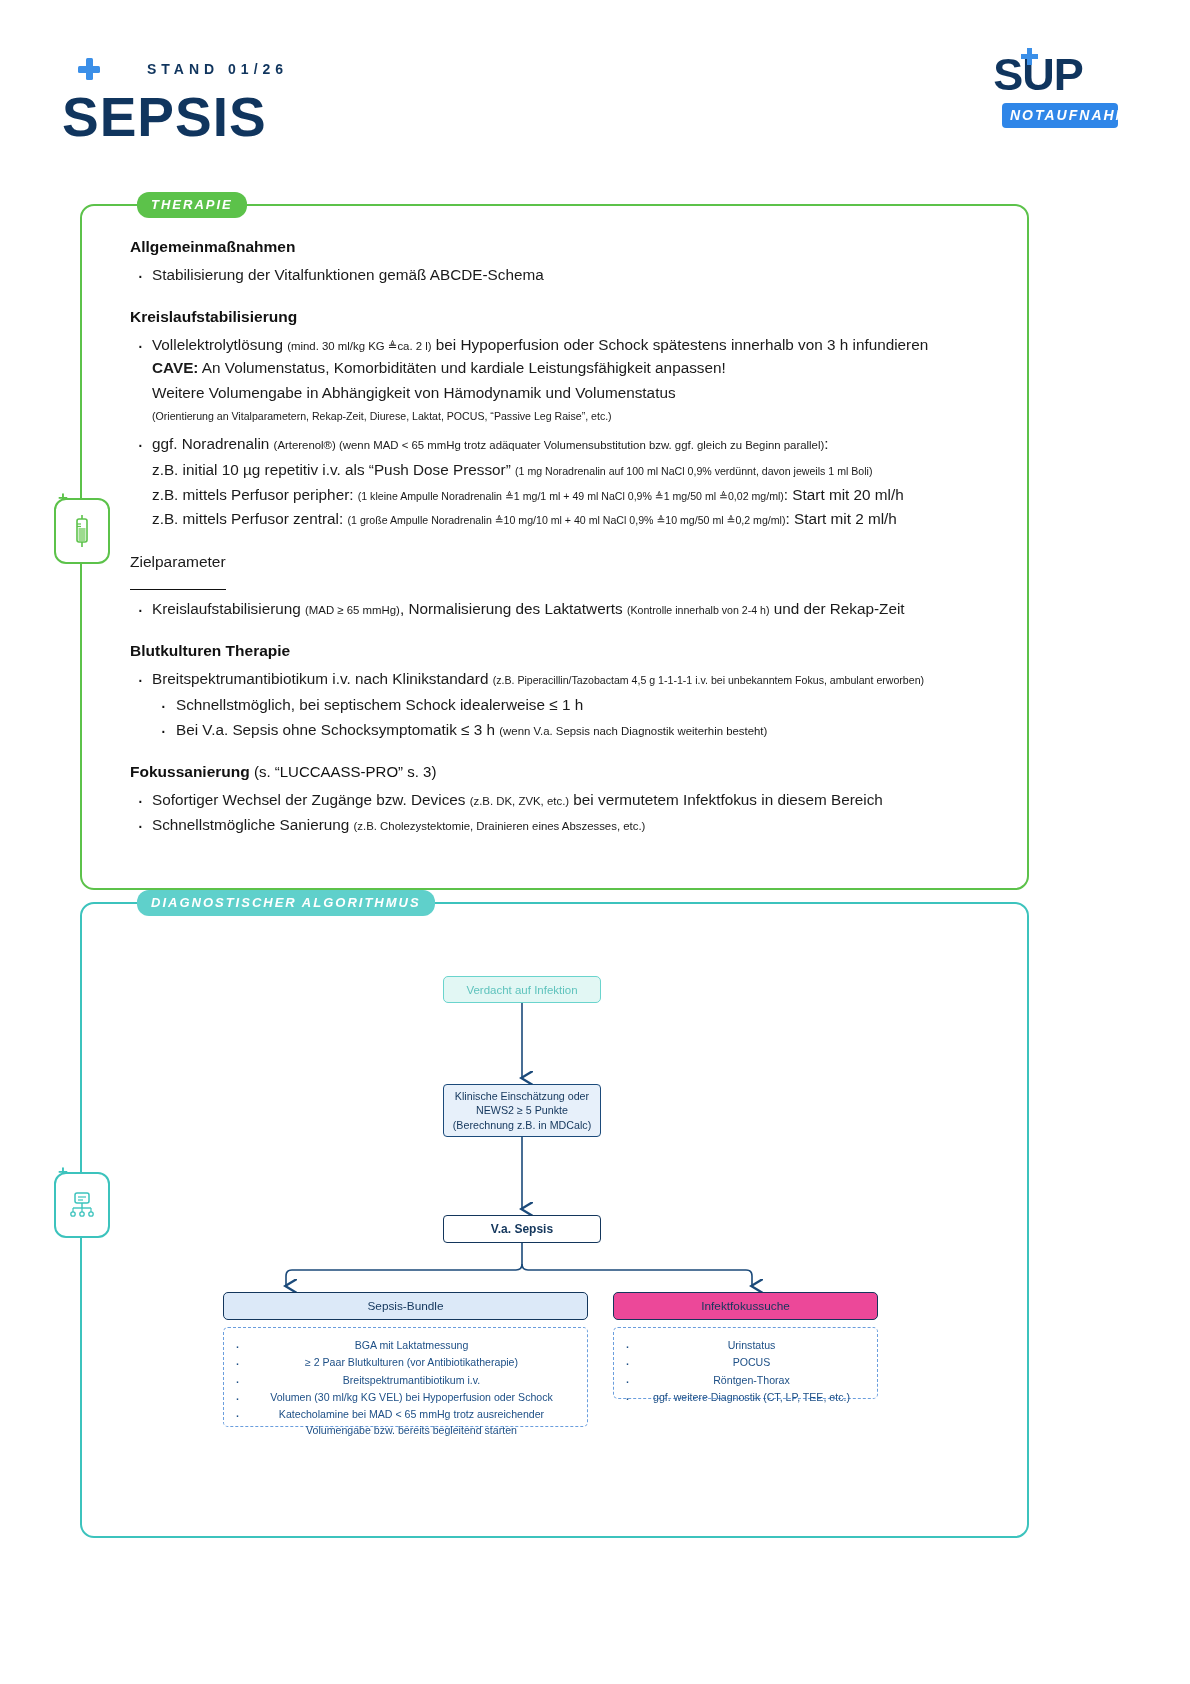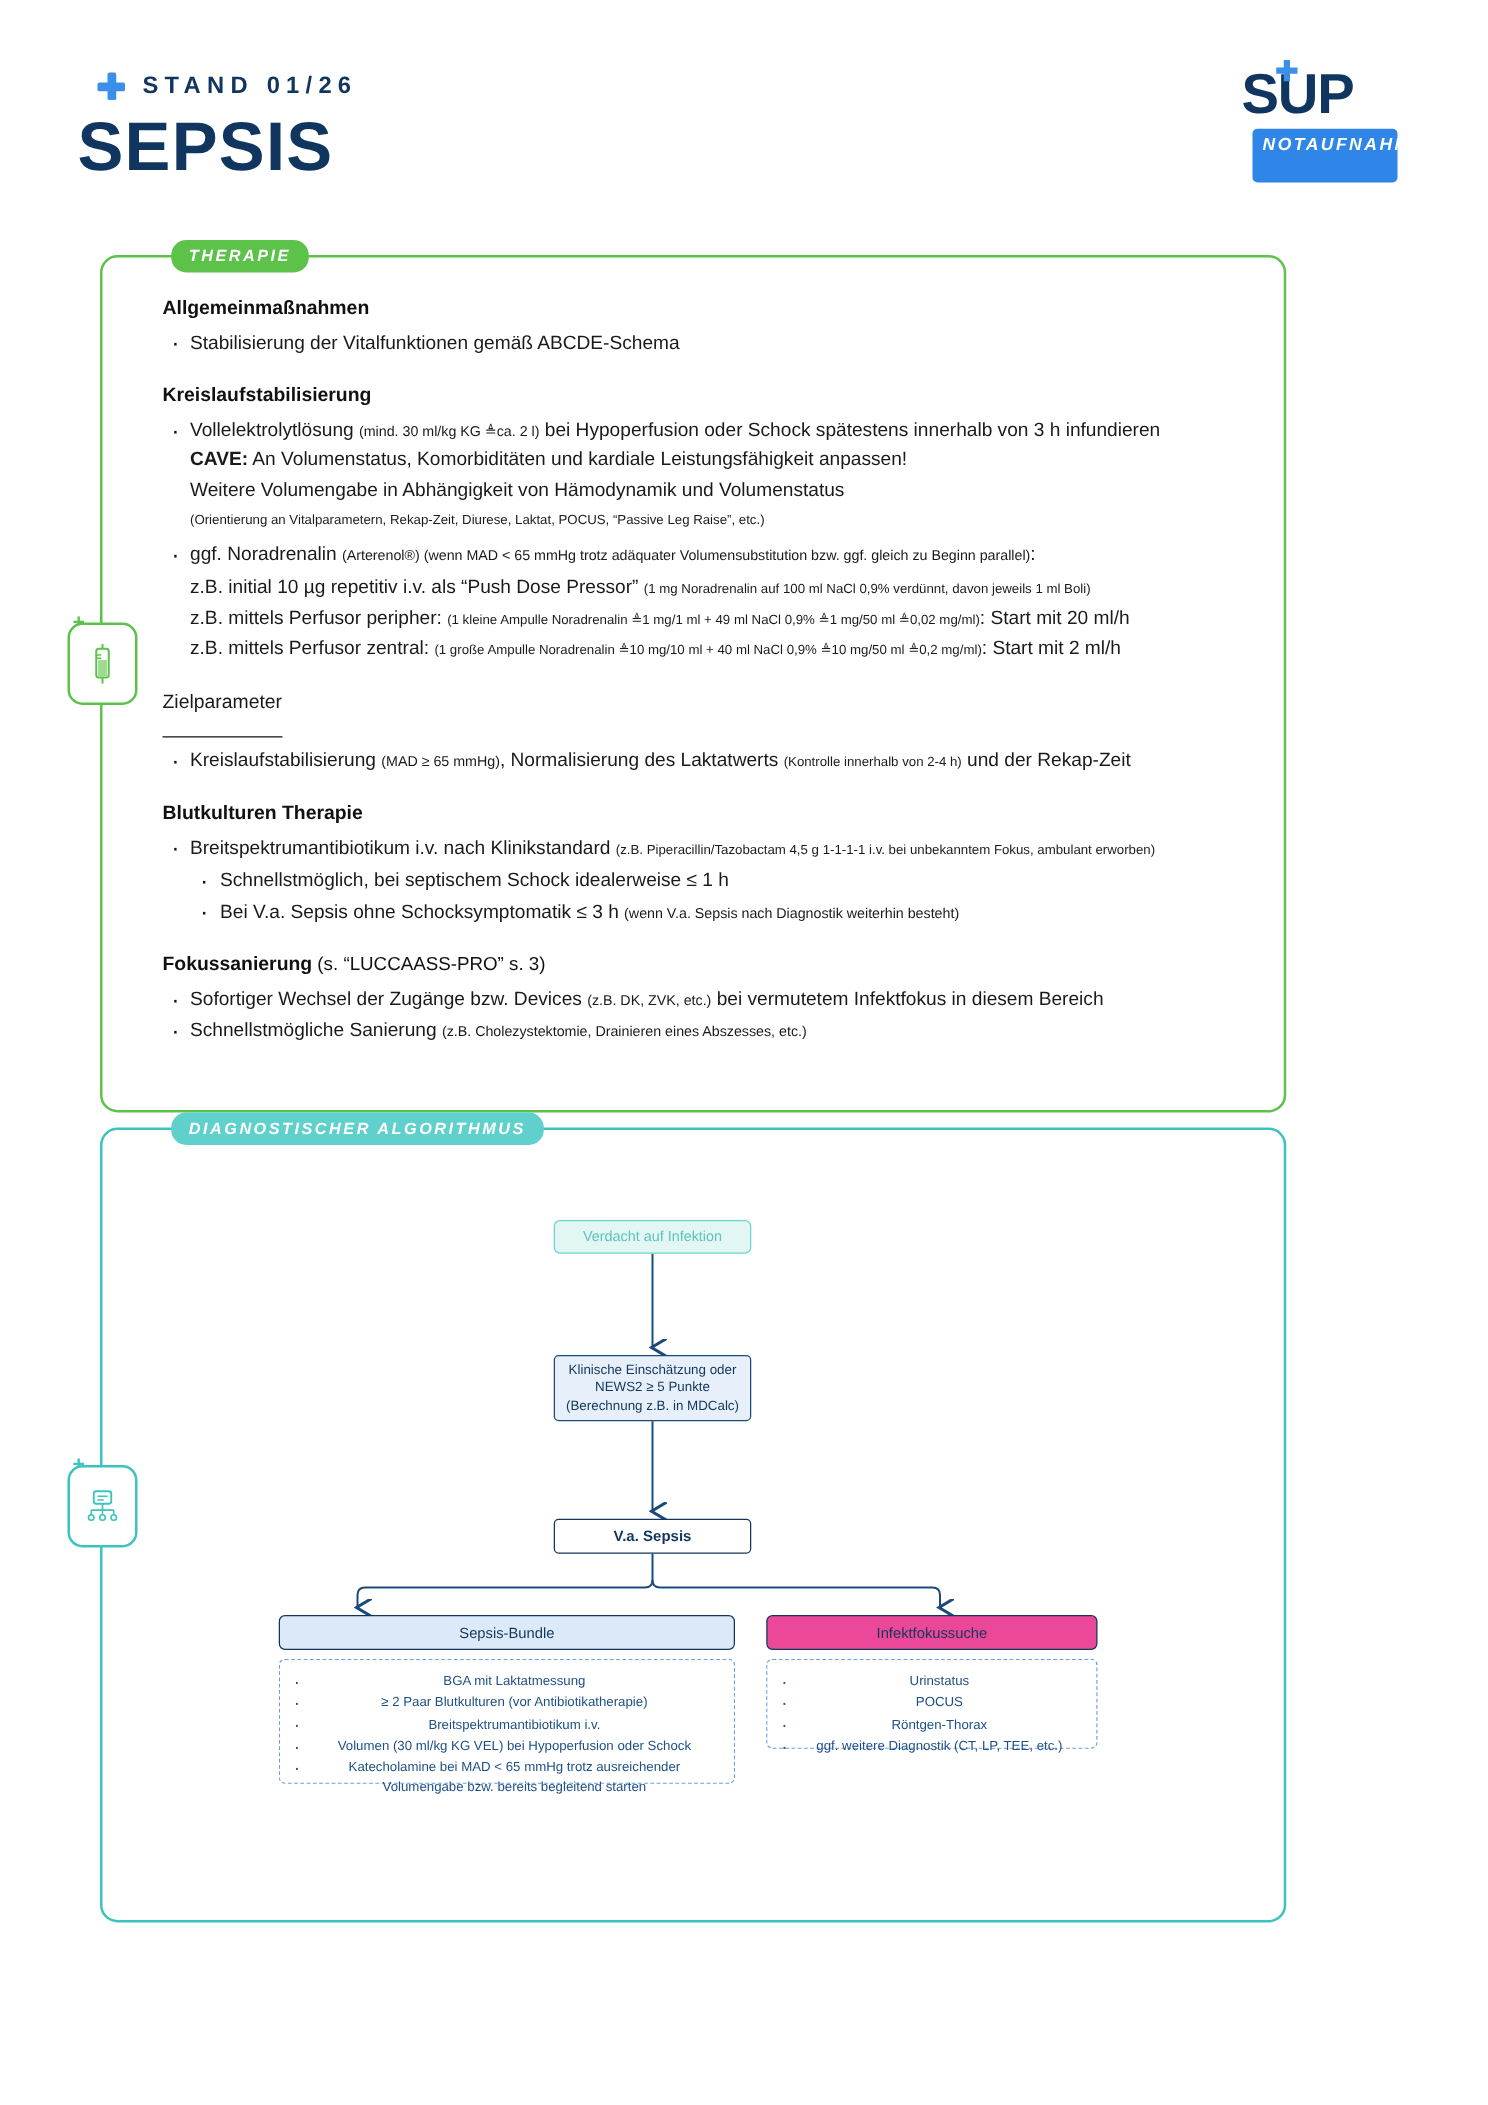--- a/index.html
+++ b/index.html
@@ -18,42 +18,42 @@
   .stand-row{position:absolute;left:78px;top:58px;display:flex;align-items:center;gap:14px;}
   .plus-mark{
     width:22px;height:22px;position:relative;display:inline-block;
   }
   .plus-mark:before,.plus-mark:after{
     content:"";position:absolute;background:#3b8fe8;border-radius:1.5px;
   }
   .plus-mark:before{left:8px;top:0;width:7px;height:22px;}
   .plus-mark:after{left:0;top:8px;width:22px;height:7px;}
   .stand-text{
-    font-size:19px;font-weight:700;letter-spacing:5px;color:#10355e;
+    font-size:14px;font-weight:700;letter-spacing:5px;color:#10355e;margin-left:33px;
   }
   .main-title{
     position:absolute;left:62px;top:90px;
     font-size:55px;font-weight:700;letter-spacing:1px;color:#10355e;
     line-height:1;
   }
   .logo{position:absolute;right:72px;top:52px;width:160px;text-align:center;}
   .logo-word{
     position:relative;font-size:45px;font-weight:700;color:#10355e;
     letter-spacing:-1px;line-height:1;
   }
   .logo-plus{
     position:absolute;left:63px;top:-4px;width:17px;height:17px;
   }
   .logo-plus:before,.logo-plus:after{content:"";position:absolute;background:#3b8fe8;}
   .logo-plus:before{left:6px;top:0;width:5px;height:17px;}
   .logo-plus:after{left:0;top:6px;width:17px;height:5px;}
   .logo-badge{
     margin-top:6px;background:#2f86e8;color:#ffffff;border-radius:4px;
     font-size:14px;font-weight:700;font-style:italic;letter-spacing:2px;
-    padding:4px 8px 23px;
+    padding:4px 8px 5px;
     margin-left:44px;
   }
 
   
   .section{position:absolute;border-radius:14px;}
   .section-therapy{
     left:80px;top:204px;width:945px;height:682px;
     border:2px solid #5cc24a;
   }
   .section-algo{

